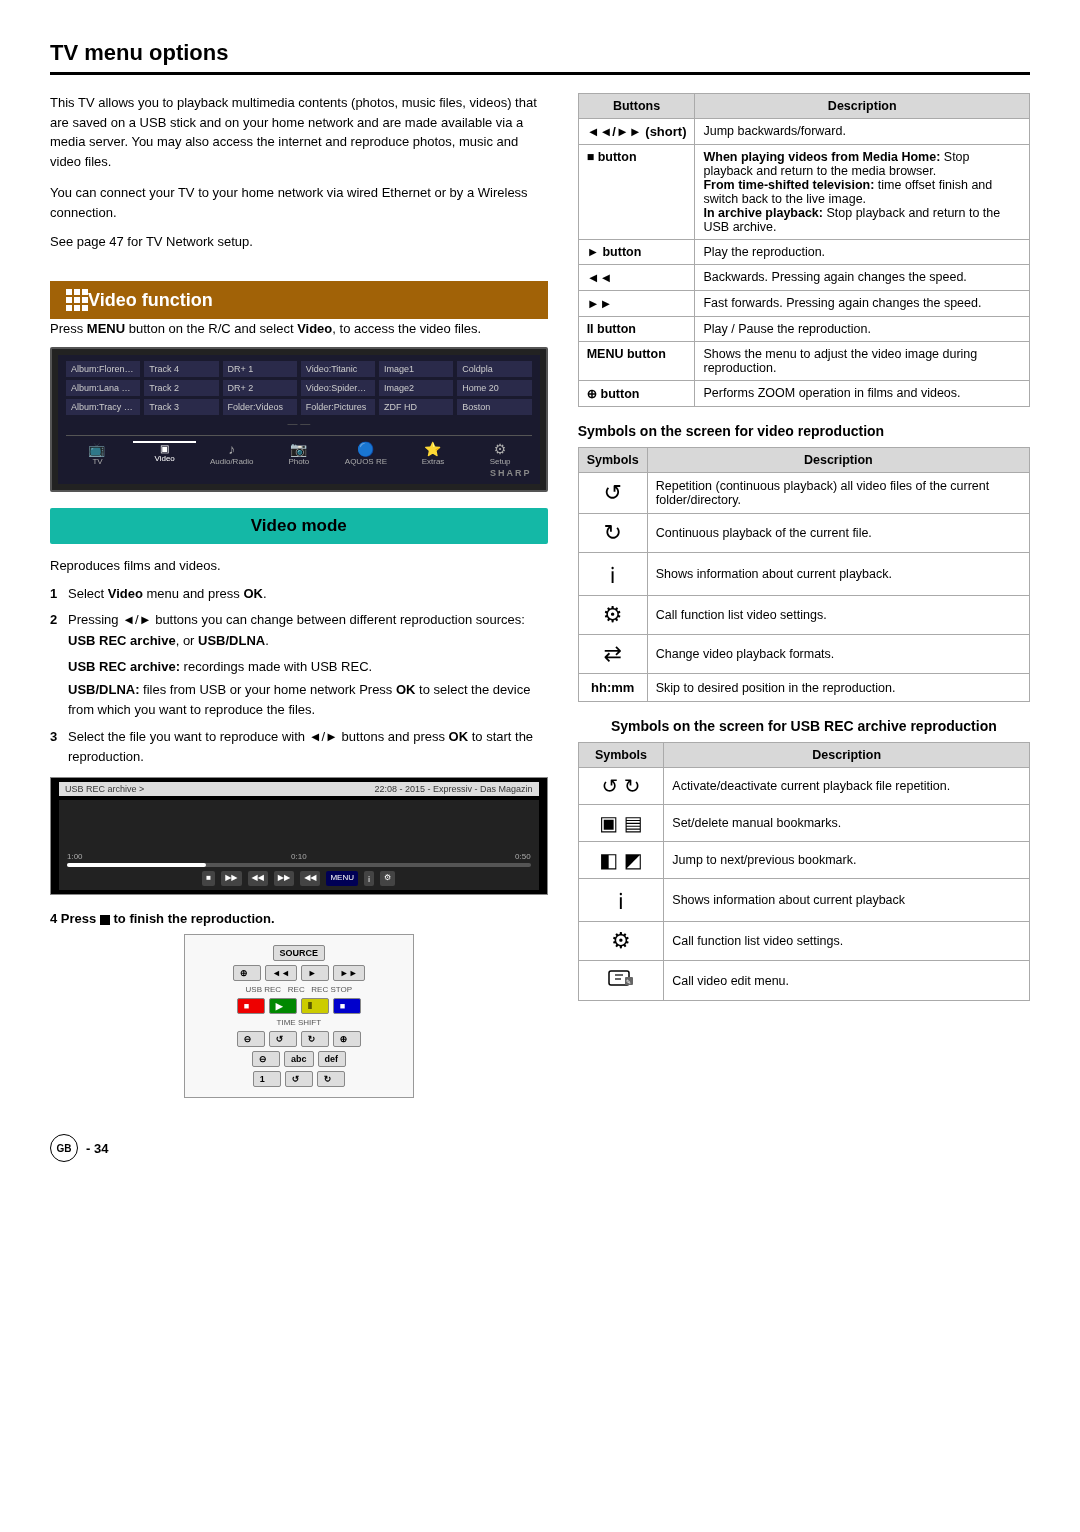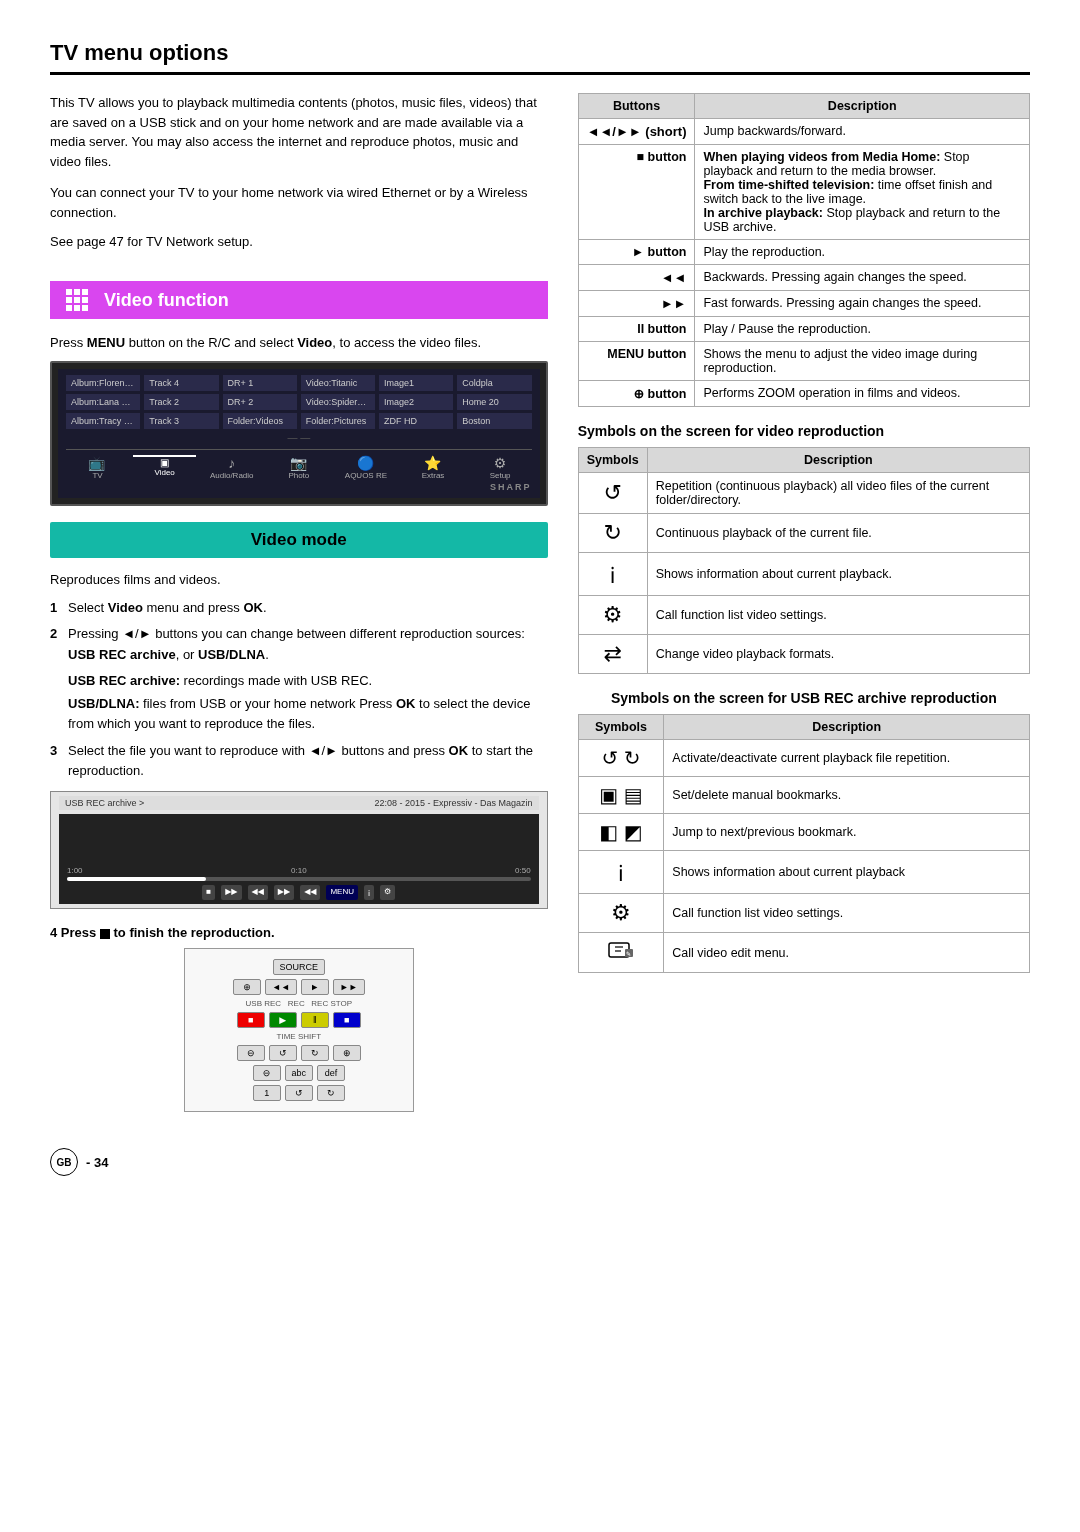--- a/index.html
+++ b/index.html
@@ -33,29 +33,29 @@
       font-size: 13px;
       line-height: 1.5;
       margin-bottom: 12px;
     }
     .see-page {
       font-size: 13px;
       margin-bottom: 32px;
     }
     
     .section-header {
-      background: #d946ef;
+      background: #a16207;
       color: #fff;
       font-size: 18px;
       font-weight: bold;
       padding: 8px 16px;
       display: flex;
       align-items: center;
-      gap: 16px;
-      margin-bottom: 14px;
+      gap: 0;
+      margin-bottom: 0;
     }
     .grid-icon {
       display: inline-grid;
       grid-template-columns: 1fr 1fr 1fr;
       gap: 2px;
       width: 22px;
       height: 22px;
     }
     .grid-icon span {
       background: #fff;
@@ -152,21 +152,21 @@
     }
     .indented {
       margin-left: 18px;
       font-size: 13px;
       line-height: 1.5;
       margin-bottom: 4px;
     }
     
     .usb-screenshot {
       border: 1px solid #888;
-      background: #e5e5e5;
+      background: #000000;
       margin: 10px 0 14px 0;
       padding: 4px 8px;
       font-size: 10px;
       color: #333;
     }
     .usb-header-bar {
       display: flex;
       justify-content: space-between;
       background: #ddd;
       padding: 2px 6px;
@@ -238,23 +238,23 @@
     .remote-row {
       display: flex;
       justify-content: center;
       gap: 4px;
     }
     .remote-btn {
       border: 1px solid #888;
       background: #ddd;
       font-size: 9px;
       padding: 2px 6px;
-      text-align: center;
       border-radius: 2px;
       min-width: 28px;
+      font-weight: bold;
     }
     .remote-btn.red { background: #e00; color: #fff; }
     .remote-btn.green { background: #080; color: #fff; }
     .remote-btn.yellow { background: #cc0; }
     .remote-btn.blue { background: #00c; color: #fff; }
     .remote-label {
       font-size: 8px;
       text-align: center;
       color: #555;
     }
@@ -271,21 +271,21 @@
       padding: 5px 8px;
       font-weight: bold;
       text-align: center;
     }
     .data-table td {
       border: 1px solid #aaa;
       padding: 5px 8px;
       vertical-align: top;
     }
     .data-table td:first-child {
-      text-align: right;
+      text-align: left;
       white-space: nowrap;
     }
     .btn-symbol {
       font-size: 13px;
       font-weight: bold;
     }
     .section-subtitle {
       font-size: 14px;
       font-weight: bold;
       margin-bottom: 8px;
@@ -586,20 +586,24 @@
             <td>Shows information about current playback.</td>
           </tr>
           <tr>
             <td style="font-size:22px;">⚙</td>
             <td>Call function list video settings.</td>
           </tr>
           <tr>
             <td style="font-size:22px;">⇄</td>
             <td>Change video playback formats.</td>
           </tr>
+          <tr>
+            <td style="font-size:13px; font-weight:bold;">hh:mm</td>
+            <td>Skip to desired position in the reproduction.</td>
+          </tr>
         </tbody>
       </table>
 
       <p class="section-subtitle" style="text-align:center;">
         <b>Symbols on the screen for USB REC archive reproduction</b>
       </p>
       <table class="sym-table">
         <thead>
           <tr>
             <th>Symbols</th>

